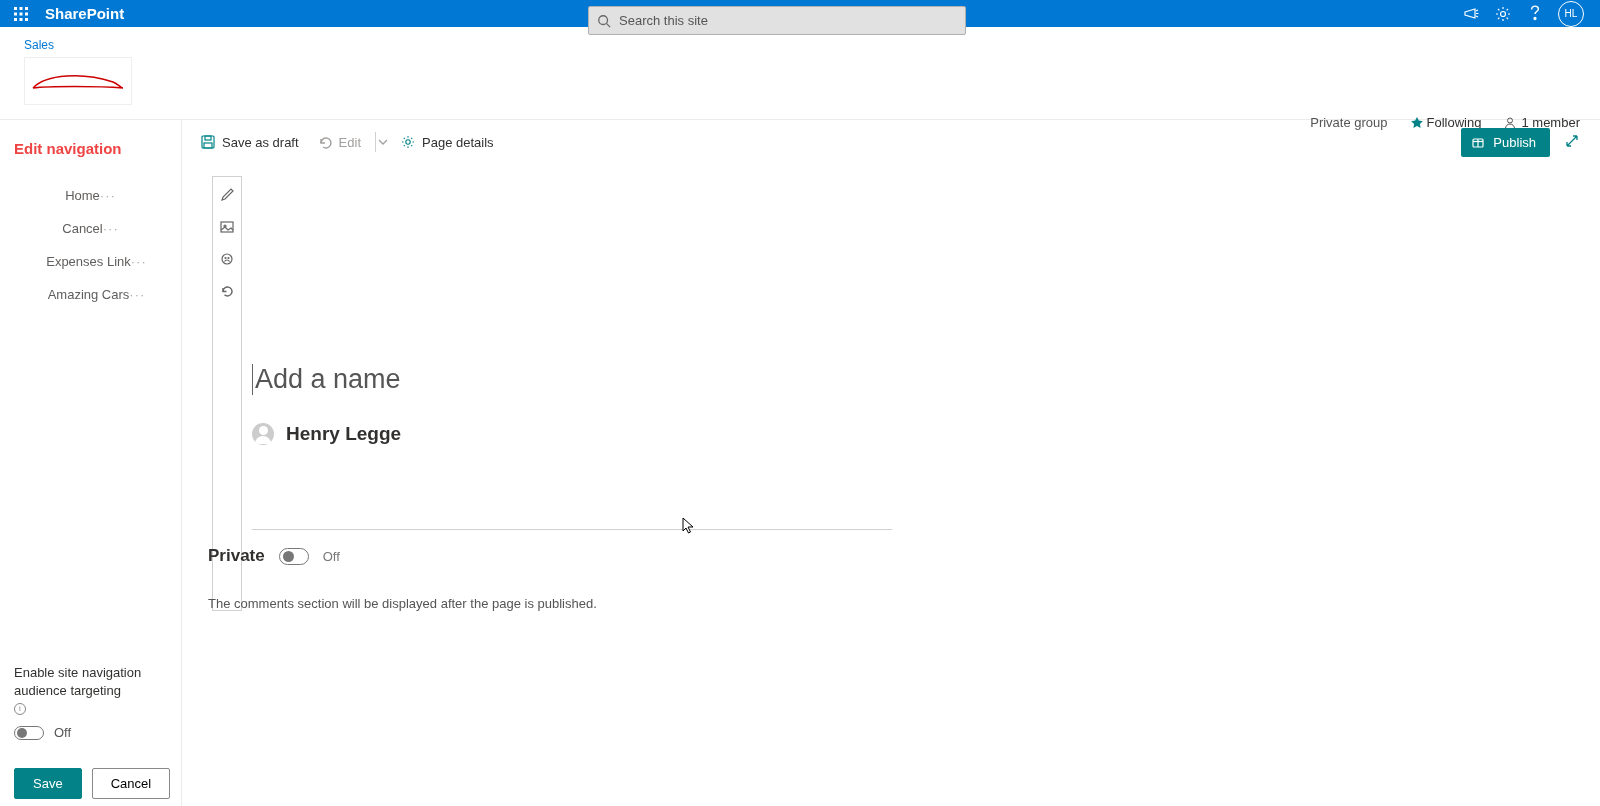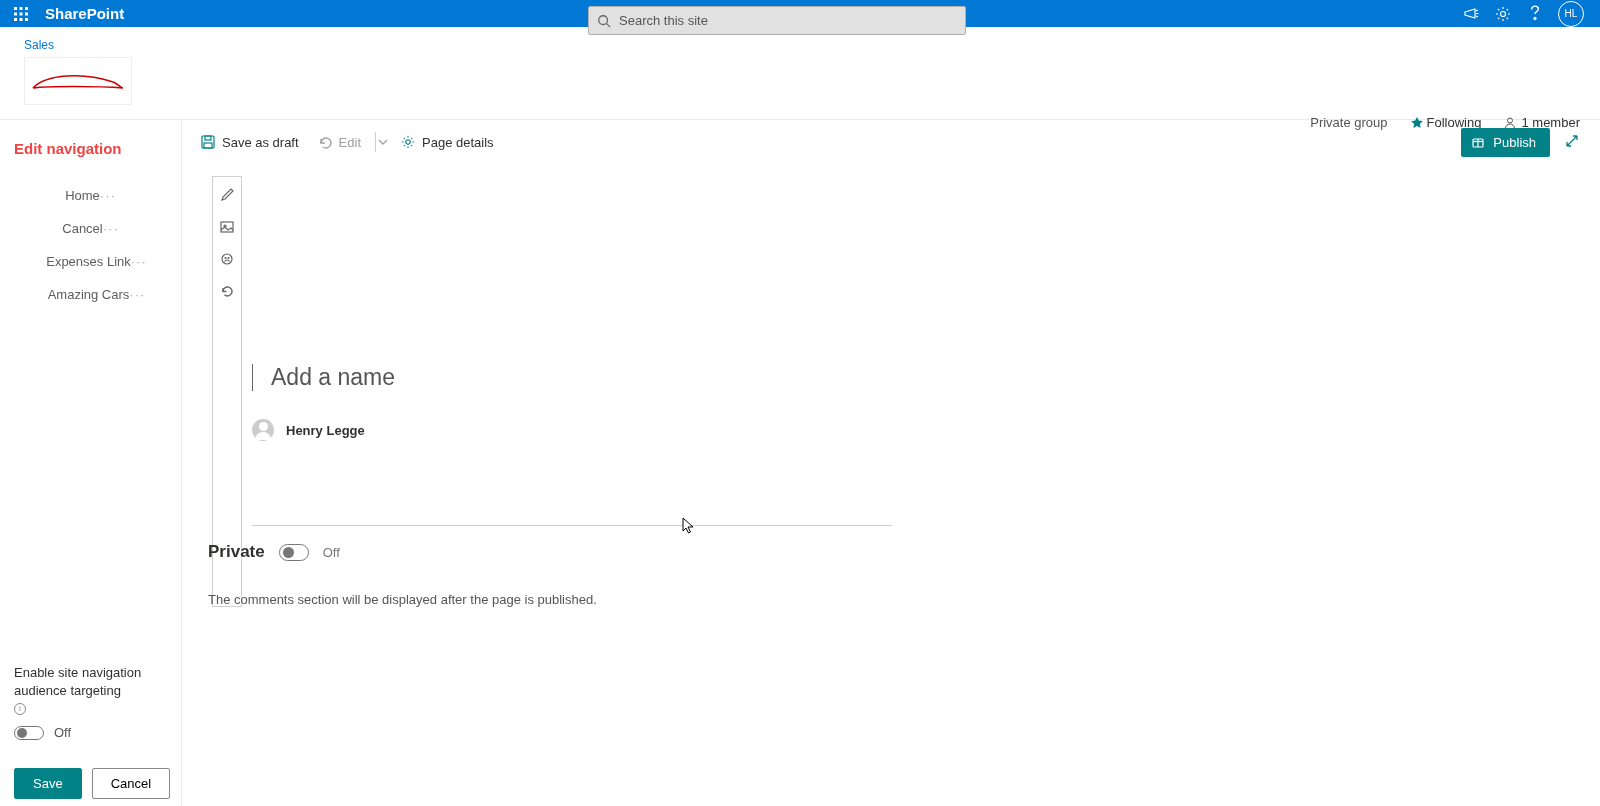--- a/index.html
+++ b/index.html
@@ -55,27 +55,27 @@
   .cmd-sep { width:1px; height:20px; background:#d2d0ce; margin:0 6px 0 -4px;}
   .cmd-icon { width:16px;height:16px; }
   .publish-btn { position:absolute; right:50px; top:8px; background:#038387; color:#fff; border:none; padding:7px 14px 7px 10px; font-size:13px; border-radius:2px; display:flex; align-items:center; gap:8px; cursor:pointer;}
   .expand-btn { position:absolute; right:16px; top:9px; width:24px;height:24px;display:flex; align-items:center; justify-content:center; cursor:pointer;}
 
   .canvas-row { display:flex; padding-left:30px; }
   .edit-tools { width:30px; border:1px solid #d2d0ce; margin-top:12px; display:flex; flex-direction:column; align-items:center; gap:16px; padding:10px 0;}
   .et-btn { width:16px;height:16px; cursor:pointer; color:#605e5c;}
 
   .page-canvas { flex:1; max-width:640px; margin-left:10px; padding-top:200px; padding-left:0; }
-  .title-input { font-size:23px; font-weight:400; color:#444; border:none; border-left:1px solid #666; padding-left:18px; outline:none; width:100%; }
+  .title-input { font-size:27px; font-weight:400; color:#444; border:none; border-left:1px solid #666; padding-left:2px; outline:none; width:100%; }
   .title-input::placeholder { color:#555; }
   .author-row { display:flex; align-items:center; gap:12px; margin-top:28px; margin-left:0;}
   .author-avatar { width:22px;height:22px;border-radius:50%;background:#ccc;position:relative;}
   .author-avatar::before{content:"";position:absolute;width:9px;height:9px;background:#fff;border-radius:50%;top:3px;left:6.5px;}
   .author-avatar::after{content:"";position:absolute;width:16px;height:8px;background:#fff;border-radius:8px 8px 0 0;bottom:1px;left:3px;}
-  .author-name { font-size:13px; color:#323130; font-weight:600;}
+  .author-name { font-size:19px; color:#323130; font-weight:600;}
   .divider-line { border:none; border-top:1px solid #d2d0ce; margin-top:84px;}
   .comments-row { display:flex; align-items:center; gap:14px; margin-top:16px; margin-left:-44px;}
   .comments-label { font-size:17px; font-weight:600; }
   .comments-toggle { width:30px; height:17px; border:1px solid #777; border-radius:10px; position:relative; background:#fff; cursor:pointer;}
   .comments-toggle .knob { width:11px;height:11px;border-radius:50%;background:#777;position:absolute;top:2px;left:3px;}
   .comments-state { font-size:13px; color:#777;}
   .comments-note { font-size:13px; color:#555; margin-top:30px; margin-left:-44px;}
 
   .cursor-arrow { position:absolute; top:562px; left:693px; width:14px;height:18px; pointer-events:none;}
 </style>

